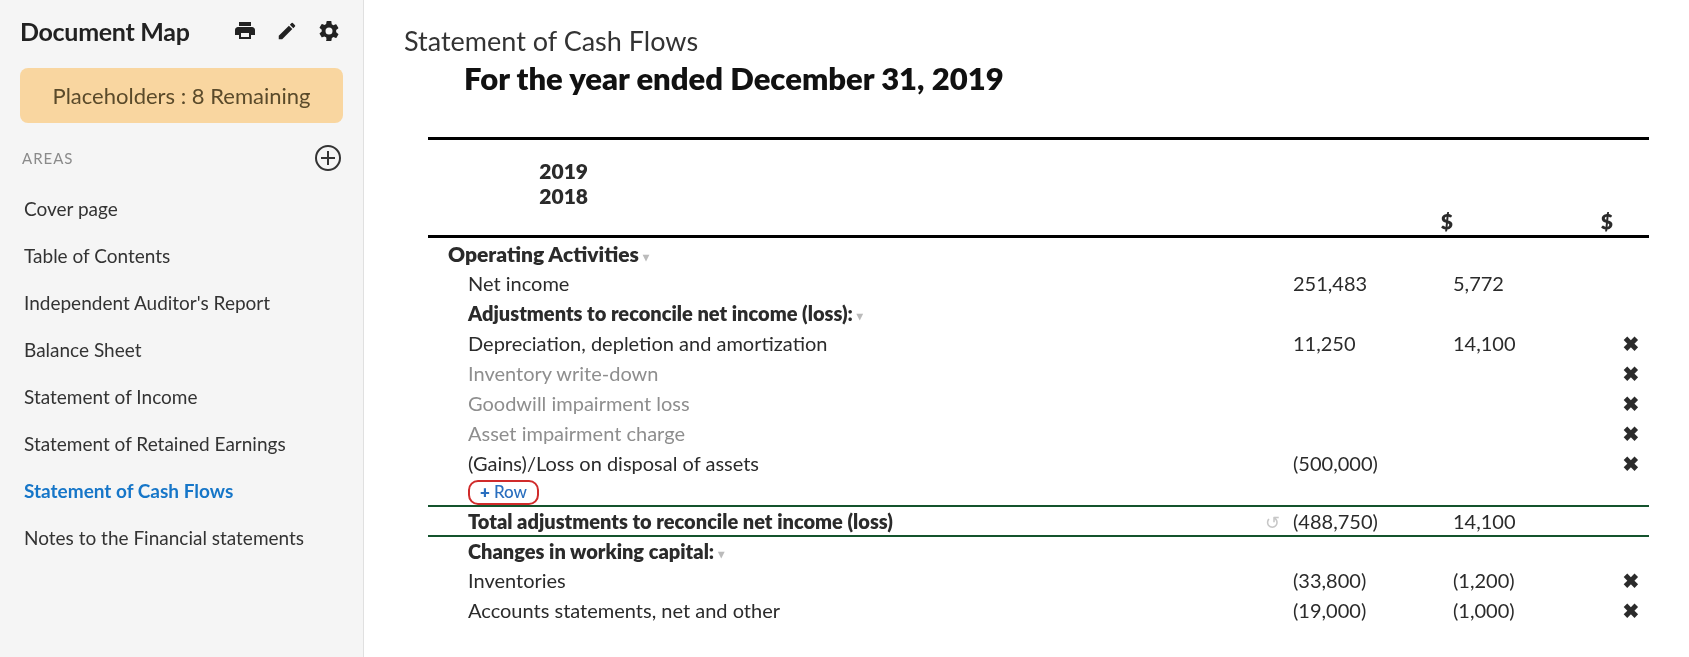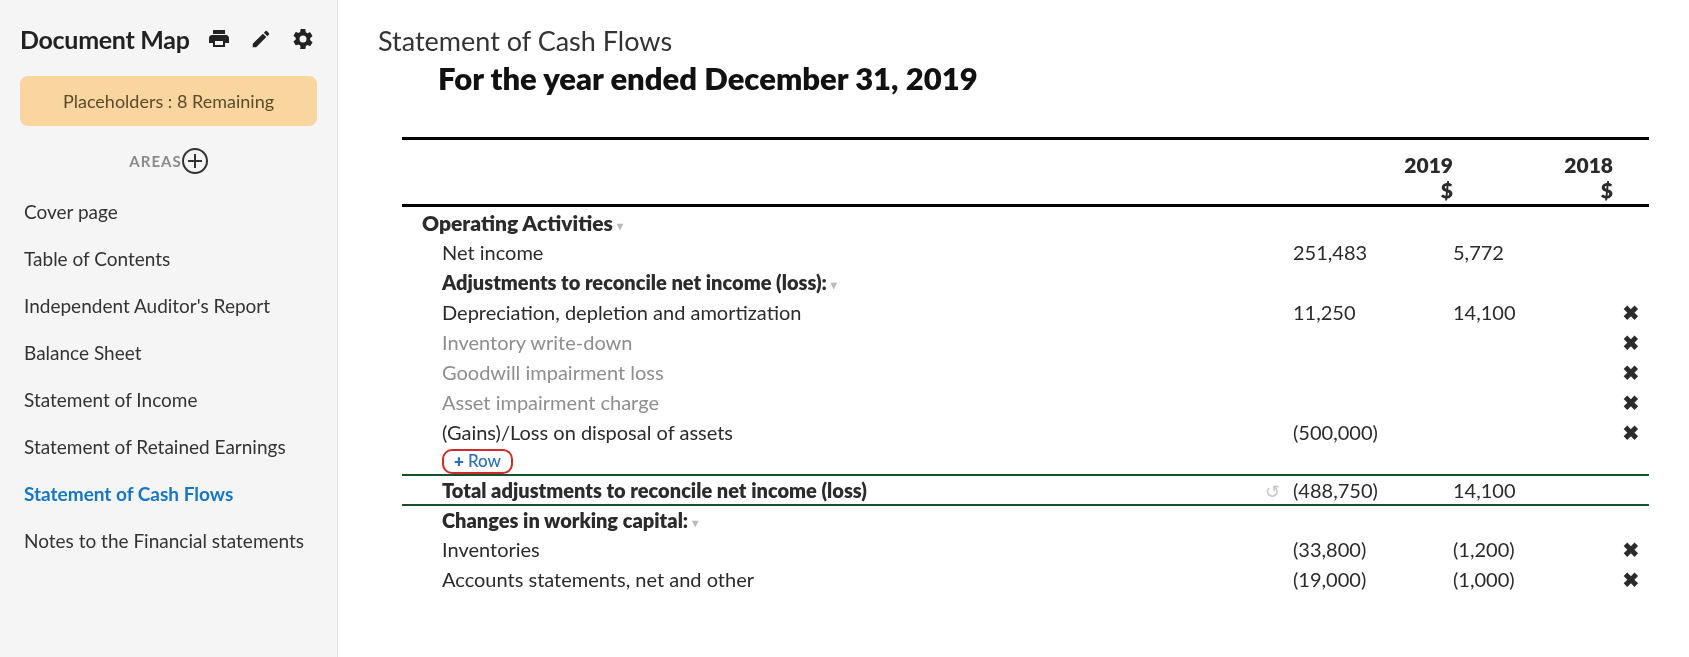--- a/index.html
+++ b/index.html
@@ -6,23 +6,23 @@
   body {
     font-family: "Segoe UI", "Lato", -apple-system, sans-serif;
     display: flex;
     width: 1689px;
     height: 657px;
     overflow: hidden;
     background: #fff;
     color: #2b2b2b;
   }
   .sidebar {
-    width: 338px;
+    width: 364px;
     background: #f5f5f5;
-    padding: 20px 18px;
+    padding: 12px 18px;
     border-right: 1px solid #e0e0e0;
   }
   .sidebar-header {
     display: flex;
     align-items: center;
     gap: 14px;
     margin-bottom: 18px;
     padding: 4px 2px;
   }
   .sidebar-header h1 {
@@ -37,31 +37,31 @@
     display: flex; align-items: center; justify-content: center;
     cursor: pointer;
     color: #222;
   }
   .placeholders-pill {
     background: #f9d6a0;
     color: #5a4a2a;
     border-radius: 8px;
     padding: 14px 0;
     text-align: center;
-    font-size: 18px;
+    font-size: 22px;
     margin: 0 2px 22px;
   }
   .areas-header {
     display: flex;
     align-items: center;
-    justify-content: center;
+    justify-content: space-between;
     color: #8a8a8a;
     font-size: 15px;
     letter-spacing: 1px;
-    font-weight: 700;
+    font-weight: 400;
     margin-bottom: 14px;
     padding: 0 4px;
   }
   .add-circle {
     width: 26px; height: 26px;
     border: 2px solid #333;
     border-radius: 50%;
     display: flex; align-items: center; justify-content: center;
     color: #333;
     font-size: 18px;
@@ -123,22 +123,22 @@
     align-items: center;
     position: relative;
     min-height: 30px;
   }
   .row .label { flex: 1; padding-left: 20px; font-size: 20px; }
   .row .label.indent1 { padding-left: 40px; }
   .row .v1, .row .v2 { width: 160px; text-align: left; font-size: 20px; }
   .row .xwrap { width: 36px; text-align: center; font-size: 20px; font-weight: 900; cursor: pointer; }
   .hdr-years {
     display:flex; border-top: 3px solid #000;
-    padding-top: 12px;
-    font-weight: 800; font-size:21px;
+    padding-top: 18px;
+    font-weight: 800; font-size:21px;flex-direction:column;
   }
   .hdr-years .label{flex:1;}
   .hdr-years .v1,.hdr-years .v2{width:160px;text-align:right;}
   .hdr-years .xwrap{width:36px;}
   .hdr-curr {
     display:flex; border-bottom: 3px solid #000; padding-bottom:2px;
     font-weight:800; font-size:21px;
   }
   .hdr-curr .label{flex:1;}
   .hdr-curr .v1,.hdr-curr .v2{width:160px;text-align:right;}

